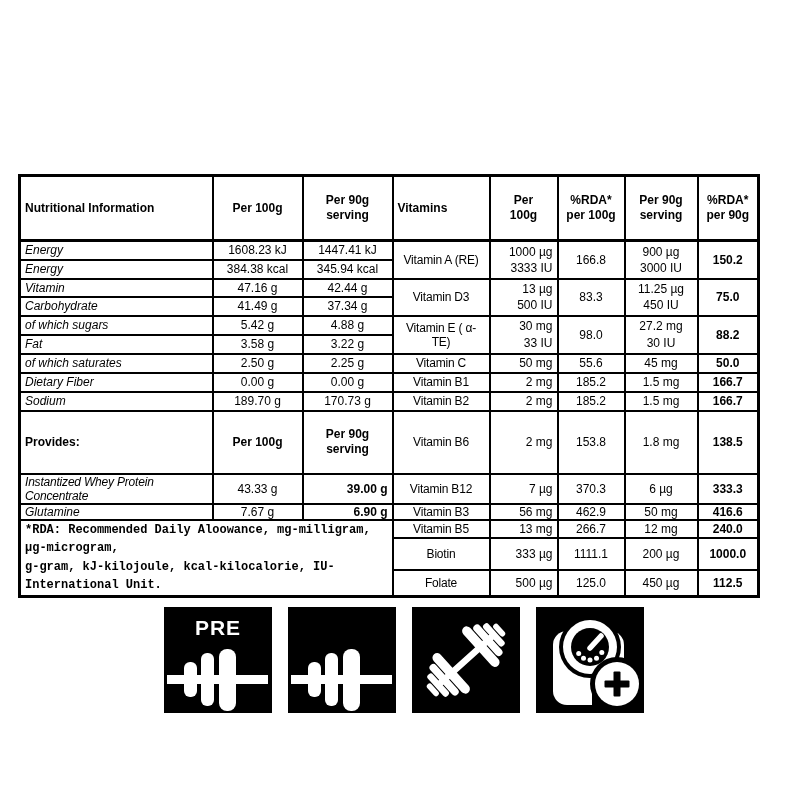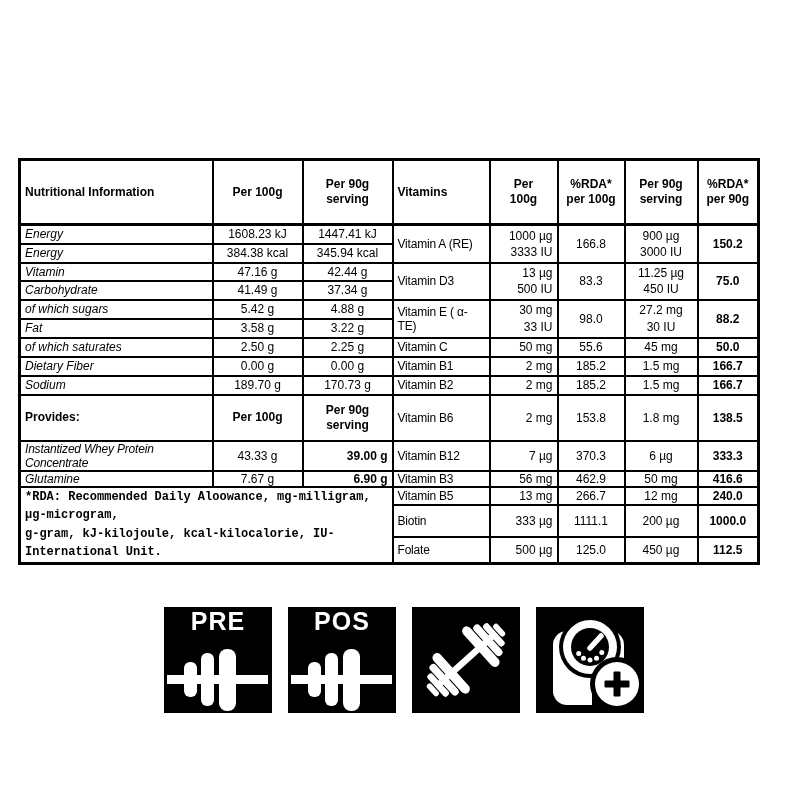--- a/index.html
+++ b/index.html
@@ -1,49 +1,49 @@
 <!DOCTYPE html>
 <html><head>
 <meta charset="utf-8">
 <style>
   html,body{margin:0;padding:0;}
   body{width:800px;height:800px;position:relative;background:#ffffff;
        font-family:"Liberation Sans",sans-serif;color:#000;}
 
   
-  .label-wrap{position:absolute;left:18px;top:158px;}
+  .label-wrap{position:absolute;left:18px;top:174px;}
   table.nutri{border-collapse:collapse;table-layout:fixed;width:739px;
               border:3px solid #000;}
   table.nutri td{border:2px solid #000;font-size:12px;padding:0 4px;
                  overflow:hidden;vertical-align:middle;}
   tr.rH{height:65px;} tr.r19{height:19px;} tr.r18{height:18px;}
-  tr.r54{height:46px;} tr.r21{height:21px;} tr.r20{height:16px;}
+  tr.r54{height:63px;} tr.r21{height:21px;} tr.r20{height:16px;}
   tr.r28{height:28px;} tr.r23{height:23px;}
   td.hdr{font-weight:bold;font-size:13px;text-align:center;
          white-space:pre-line;line-height:1.25;}
   tr.rH td{border-bottom-width:3px;}
   td.hdrL{text-align:left;}
   td.lbl{text-align:left;font-size:12.5px;font-style:italic;}
   td.ind{padding-left:16px;}
   td.val{text-align:center;}
   td.rb{text-align:right;font-weight:bold;padding-right:6px;}
   td.vsep{border-left-width:3px;margin-left:36px;}
-  td.vname{text-align:left;font-size:12px;letter-spacing:-0.2px;}
+  td.vname{text-align:center;font-size:12px;letter-spacing:-0.2px;}
   td.vp100{text-align:right;padding-right:8px;margin-left:34px;}
   td.ml{white-space:pre-line;line-height:1.35;}
   td.bold{font-weight:bold;}
   td.smalllbl{font-size:10.8px;letter-spacing:-0.2px;}
   td.footnote{font-weight:bold;font-size:10.5px;line-height:1.55;
               white-space:pre-line;padding-left:6px;text-align:left;font-family:Liberation Mono, monospace;}
 
   
   .tiles{position:absolute;left:164px;top:607px;display:flex;gap:16px;}
   .tile{width:108px;height:106px;background:#000;position:relative;overflow:hidden;}
-  .tile .word{color:#fff;font-weight:bold;font-size:25px;line-height:1;
-              text-align:center;letter-spacing:1px;margin-top:2px;}
+  .tile .word{color:#fff;font-weight:bold;font-size:21px;line-height:1;
+              text-align:center;letter-spacing:1px;margin-top:10px;}
   .tile svg{display:block;}
   .tile .halfbar{position:absolute;left:0;bottom:2px;}
 </style>
 </head>
 <body>
 
 <div class="label-wrap">
 <table class="nutri">
 <colgroup>
   <col style="width:193px">
@@ -230,21 +230,20 @@
       <g fill="#ffffff">
         <rect x="3" y="26" width="101" height="9"></rect>
         <rect x="20" y="13" width="13" height="35" rx="6"></rect>
         <rect x="37" y="4" width="13" height="53" rx="6"></rect>
         <rect x="55" y="0" width="17" height="62" rx="8"></rect>
       </g>
     </svg>
   </div>
 
   <div class="tile">
-    <div class="word">POS</div>
     <svg class="halfbar" width="108" height="62" viewBox="0 0 108 62">
       <g fill="#ffffff">
         <rect x="3" y="26" width="101" height="9"></rect>
         <rect x="20" y="13" width="13" height="35" rx="6"></rect>
         <rect x="37" y="4" width="13" height="53" rx="6"></rect>
         <rect x="55" y="0" width="17" height="62" rx="8"></rect>
       </g>
     </svg>
   </div>
 

